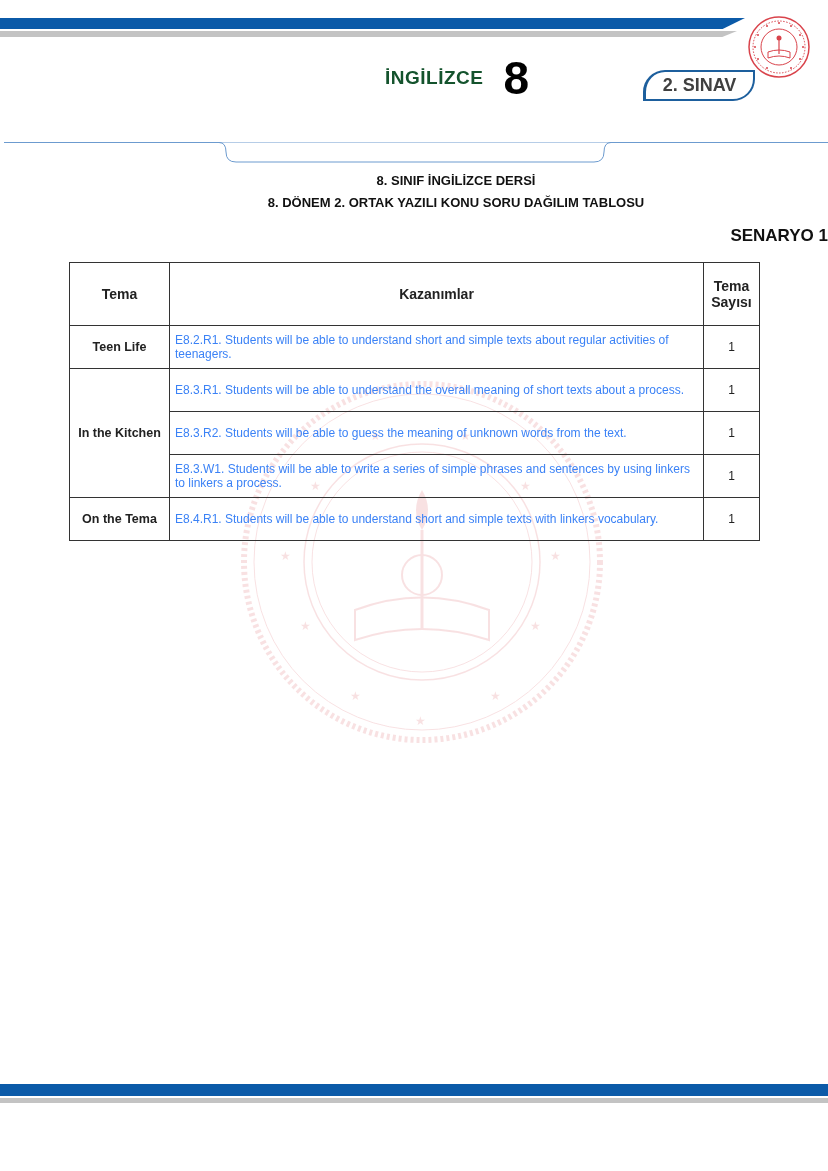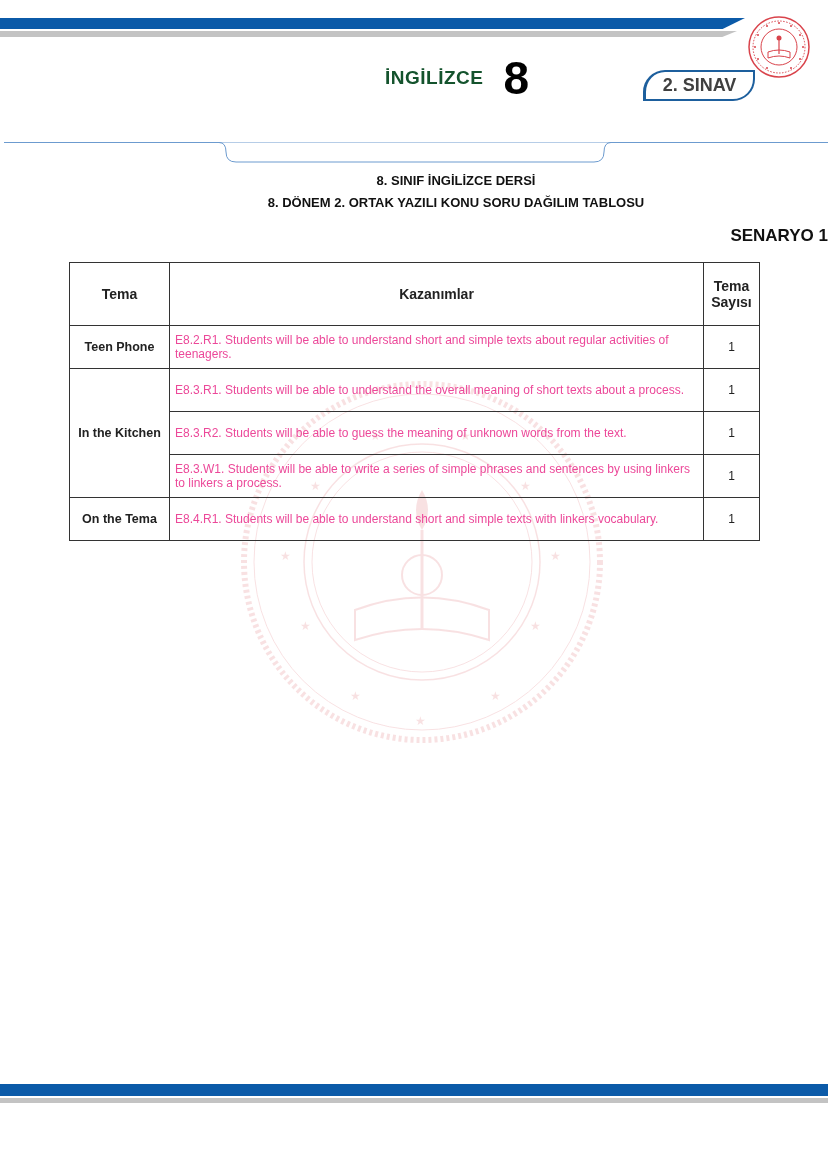--- a/index.html
+++ b/index.html
@@ -18,21 +18,21 @@
   .sinav span { font-weight:bold; font-size:18px; color:#404040; }
   .seal { left:748px; top:16px; width:62px; height:62px; }
   .hline { left:4px; top:142px; width:824px; height:1px; background:#6c9bcf; }
   .tab-shape { left:219px; top:142px; width:392px; height:21px; }
   .h1 { left:0; width:828px; text-align:center; font-weight:bold; font-size:13px; color:#111;margin-left:42px; }
   .h2 { left:0; width:828px; text-align:right; font-weight:bold; font-size:17px; color:#111; }
   table.plan { position:absolute; left:69px; top:262px; width:691px; border-collapse:collapse; font-size:12px; }
   table.plan td, table.plan th { border:1.5px solid #333; }
   table.plan th { height:60px; font-weight:bold; font-size:14px; }
   .c-tema { width:97px; text-align:center; font-weight:bold; font-size:12.5px; }
-  .c-kaz { padding:4px 5px; text-align:left; line-height:14px; color:#ec4899; }
+  .c-kaz { padding:4px 5px; text-align:left; line-height:14px; color:#3b82f6; }
   .c-soru { width:53px; text-align:center; }
   tr.r { height:43px; }
   .watermark { left:240px; top:380px; width:365px; height:365px; opacity:0.22; }
 </style>
 </head>
 <body>
 
 <div class="abs bar-blue top-blue"></div>
 <div class="abs bar-gray top-gray"></div>
 
@@ -104,21 +104,21 @@
   <tbody>
       <tr>
     <th class="c-tema">Tema</th>
     <th>Kazanımlar</th>
     <th class="c-soru">
       <div>Tema</div>
       <div>Sayısı</div>
     </th>
   </tr>
   <tr class="r">
-    <td class="c-tema">Teen Phone</td>
+    <td class="c-tema">Teen Life</td>
     <td class="c-kaz">E8.2.R1. Students will be able to understand short and simple texts about regular activities of teenagers.</td>
     <td class="c-soru">1</td>
   </tr>
   <tr class="r">
     <td class="c-tema" rowspan="3">In the Kitchen</td>
     <td class="c-kaz">E8.3.R1. Students will be able to understand the overall meaning of short texts about a process.</td>
     <td class="c-soru">1</td>
   </tr>
   <tr class="r">
     <td class="c-kaz">E8.3.R2. Students will be able to guess the meaning of unknown words from the text.</td>

